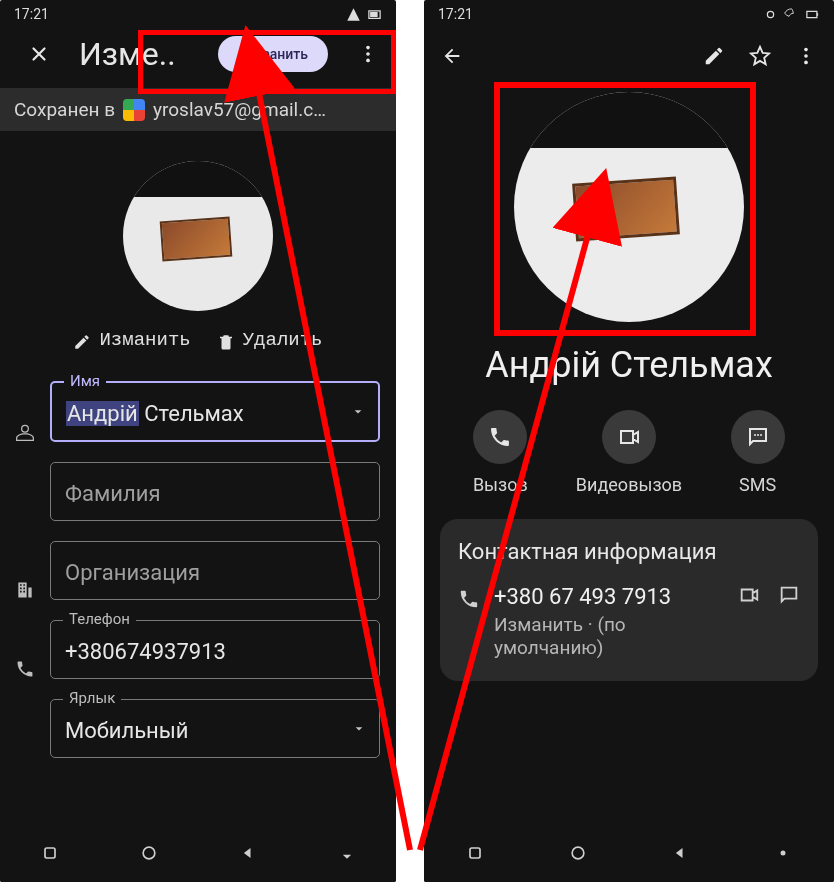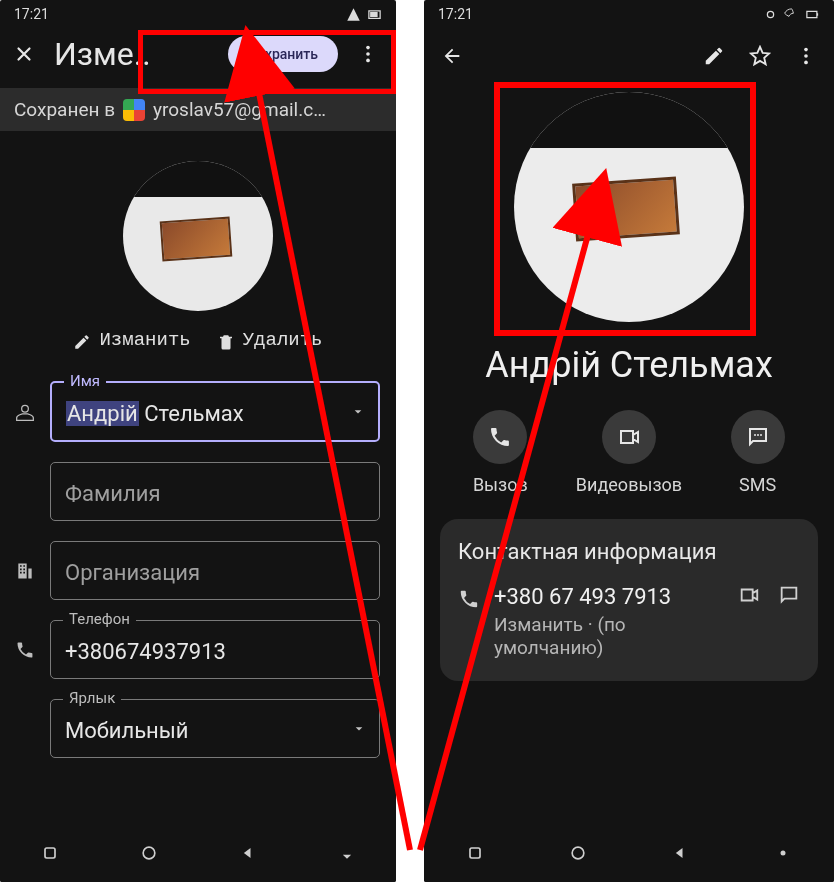--- a/index.html
+++ b/index.html
@@ -37,22 +37,22 @@
     color: #dcdcdc;
     justify-content: space-between;
   }
   .status-icons { display:flex; gap:6px; align-items:center; }
   .status-icons svg { width:15px; height:15px; fill:#dcdcdc; }
 
   
   .appbar {
     display: flex;
     align-items: center;
-    padding: 6px 8px 14px 4px;
-    gap: 10px;
+    padding: 6px 8px 14px 19px;
+    gap: 20px;
   }
   .appbar .title {
     font-size: 32px;
     font-weight: 400;
     flex: 1;
     white-space: nowrap;
     overflow: hidden;
   }
   .icon-btn {
     width: 40px; height: 40px;
@@ -115,21 +115,21 @@
     width:70px; height:40px;
     background:linear-gradient(135deg,#8b4a2a,#c57a3a);
     transform:rotate(-4deg);
     border:2px solid #5a3218;
   }
   .avatar-actions { display:flex; gap:26px; margin-top:18px; font-size:19px; color:#e0e0e0; }
   .avatar-actions .act { display:flex; gap:8px; align-items:flex-end; cursor:pointer;font-family:Liberation Mono, monospace; }
   .avatar-actions svg { width:18px; height:18px; fill:#e0e0e0; }
 
   .fields { padding: 12px 16px 0 10px; }
-  .field-row { display:flex; align-items:center; gap:10px; margin-bottom:20px; }
+  .field-row { display:flex; align-items:flex-end; gap:10px; margin-bottom:20px; }
   .field-row .side-icon { width:30px; display:flex; justify-content:center; }
   .field-row .side-icon svg { width:20px; height:20px; fill:#bdbdbd; }
   .tf {
     flex:1;
     border:1.5px solid #7a7a7a;
     border-radius:5px;
     position:relative;
     padding: 18px 14px 14px;
     font-size:22px;
     color:#e6e6e6;

